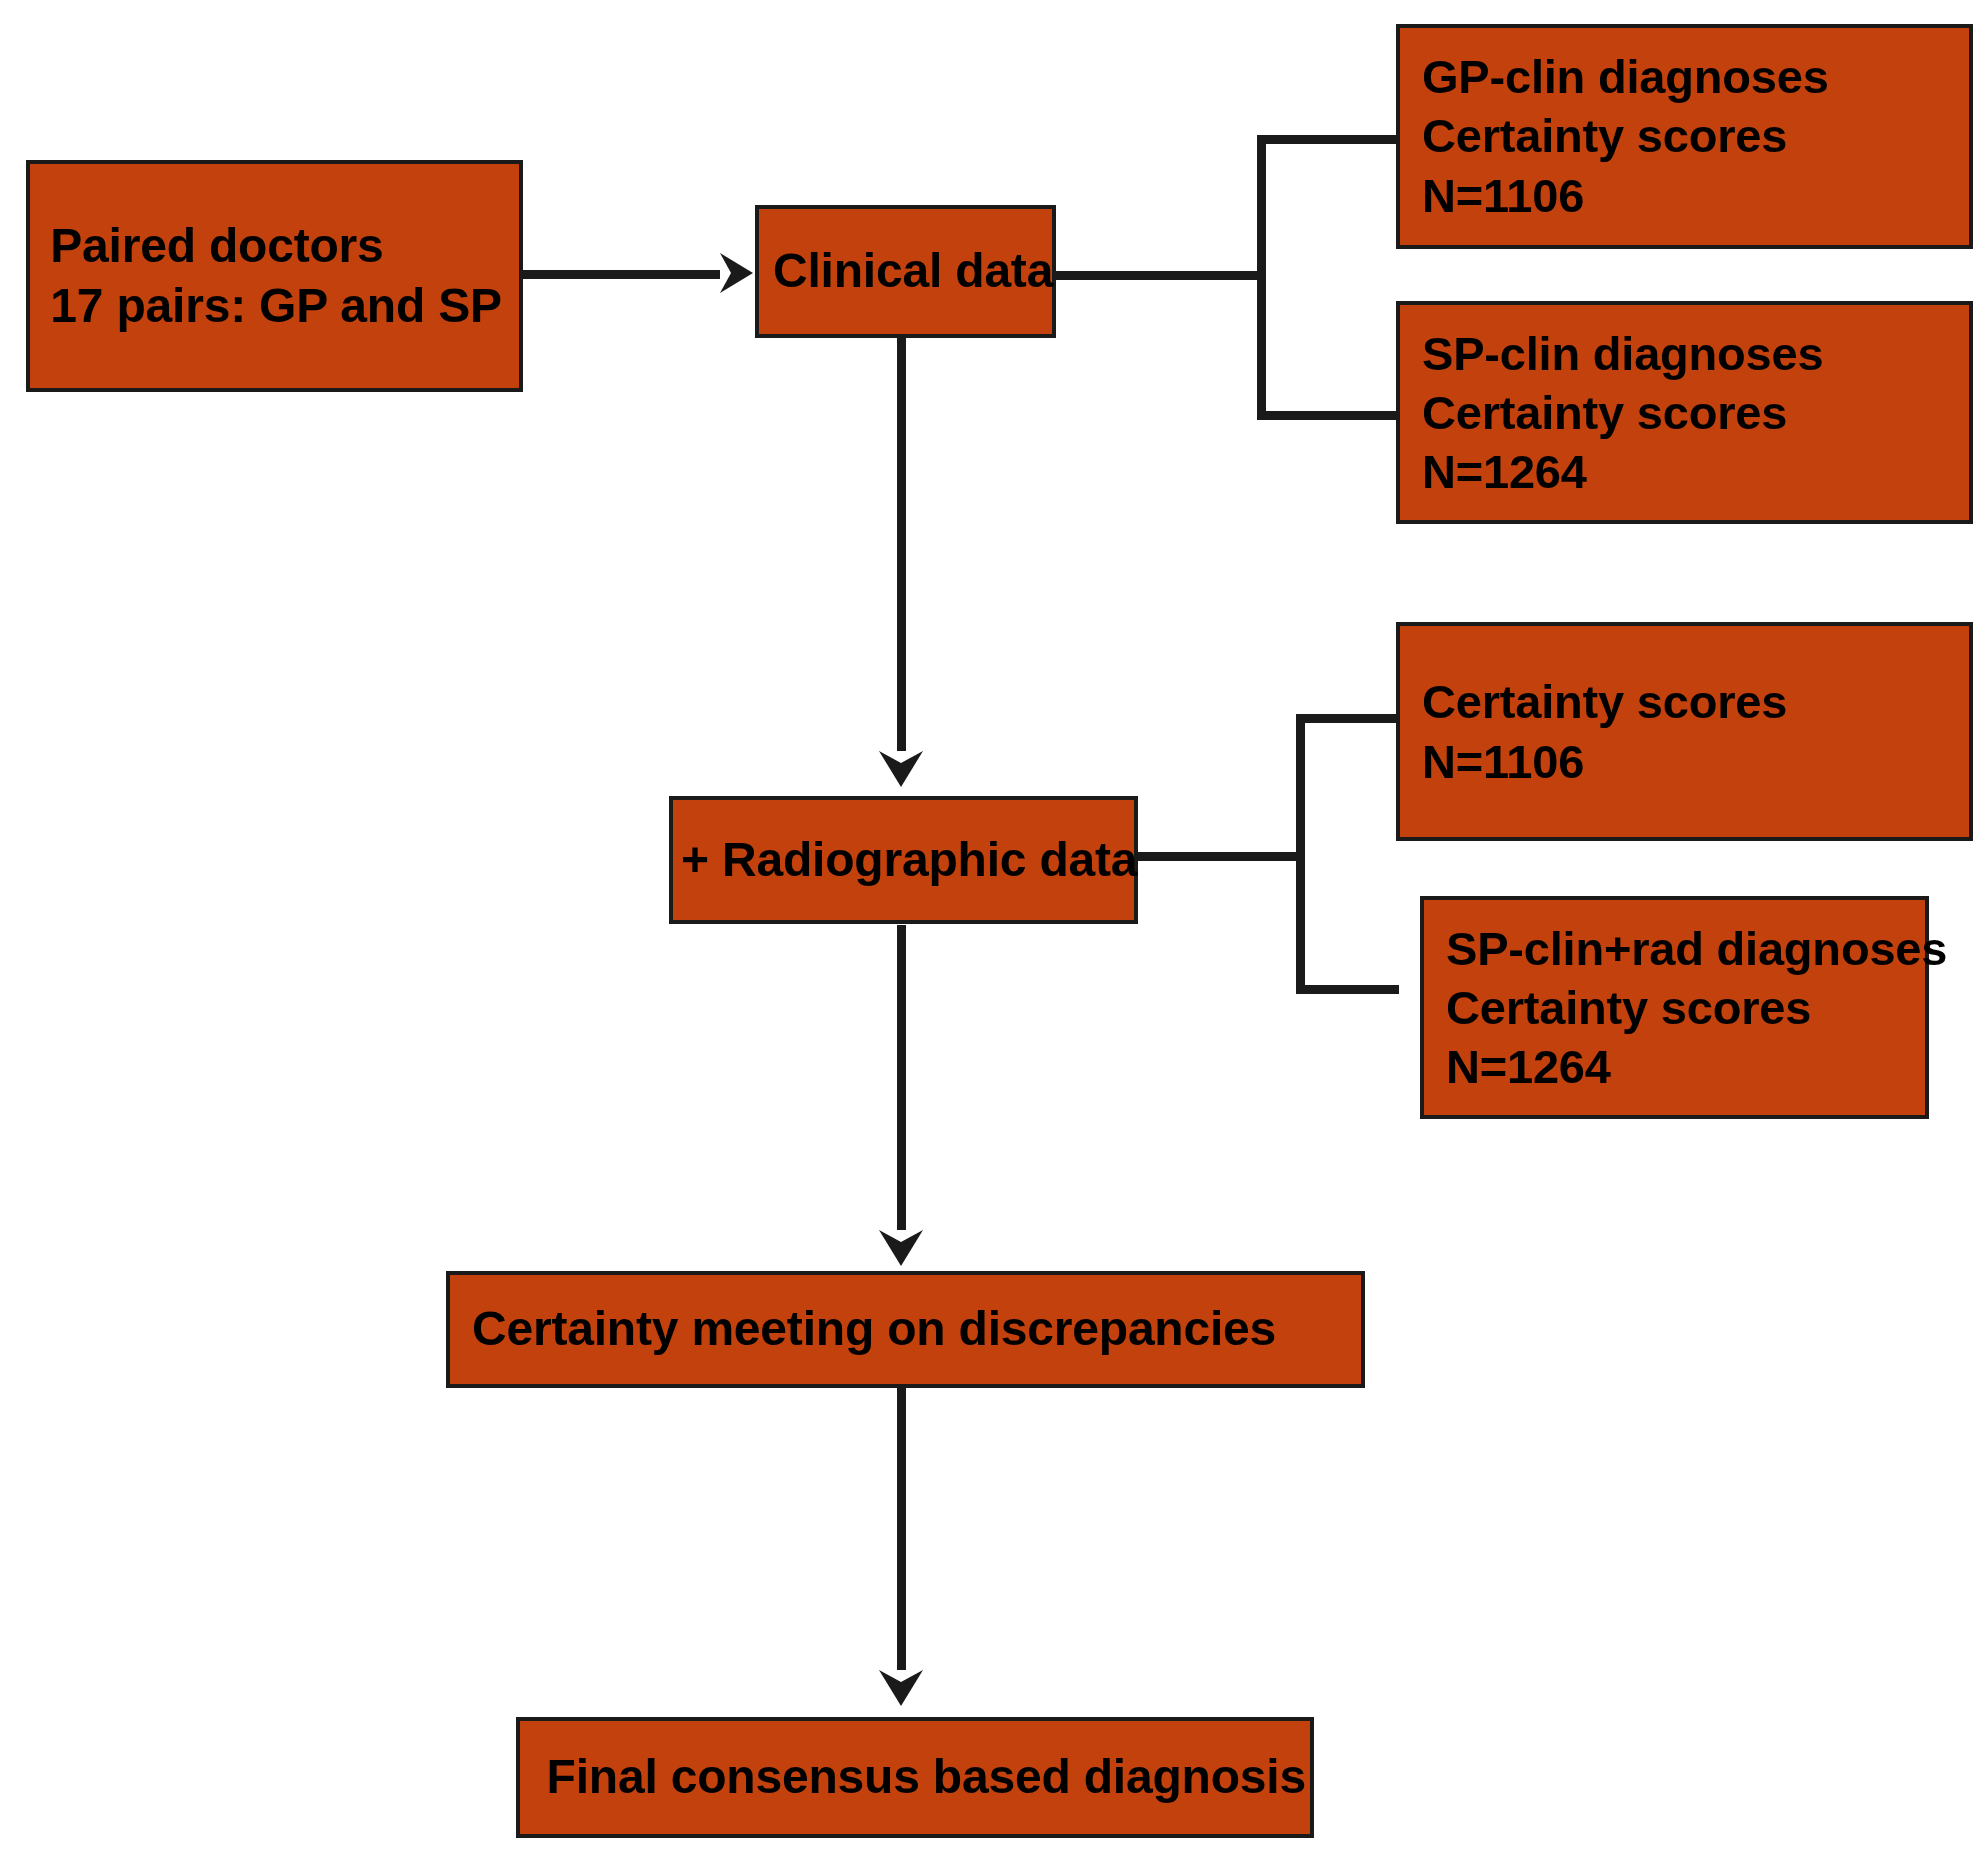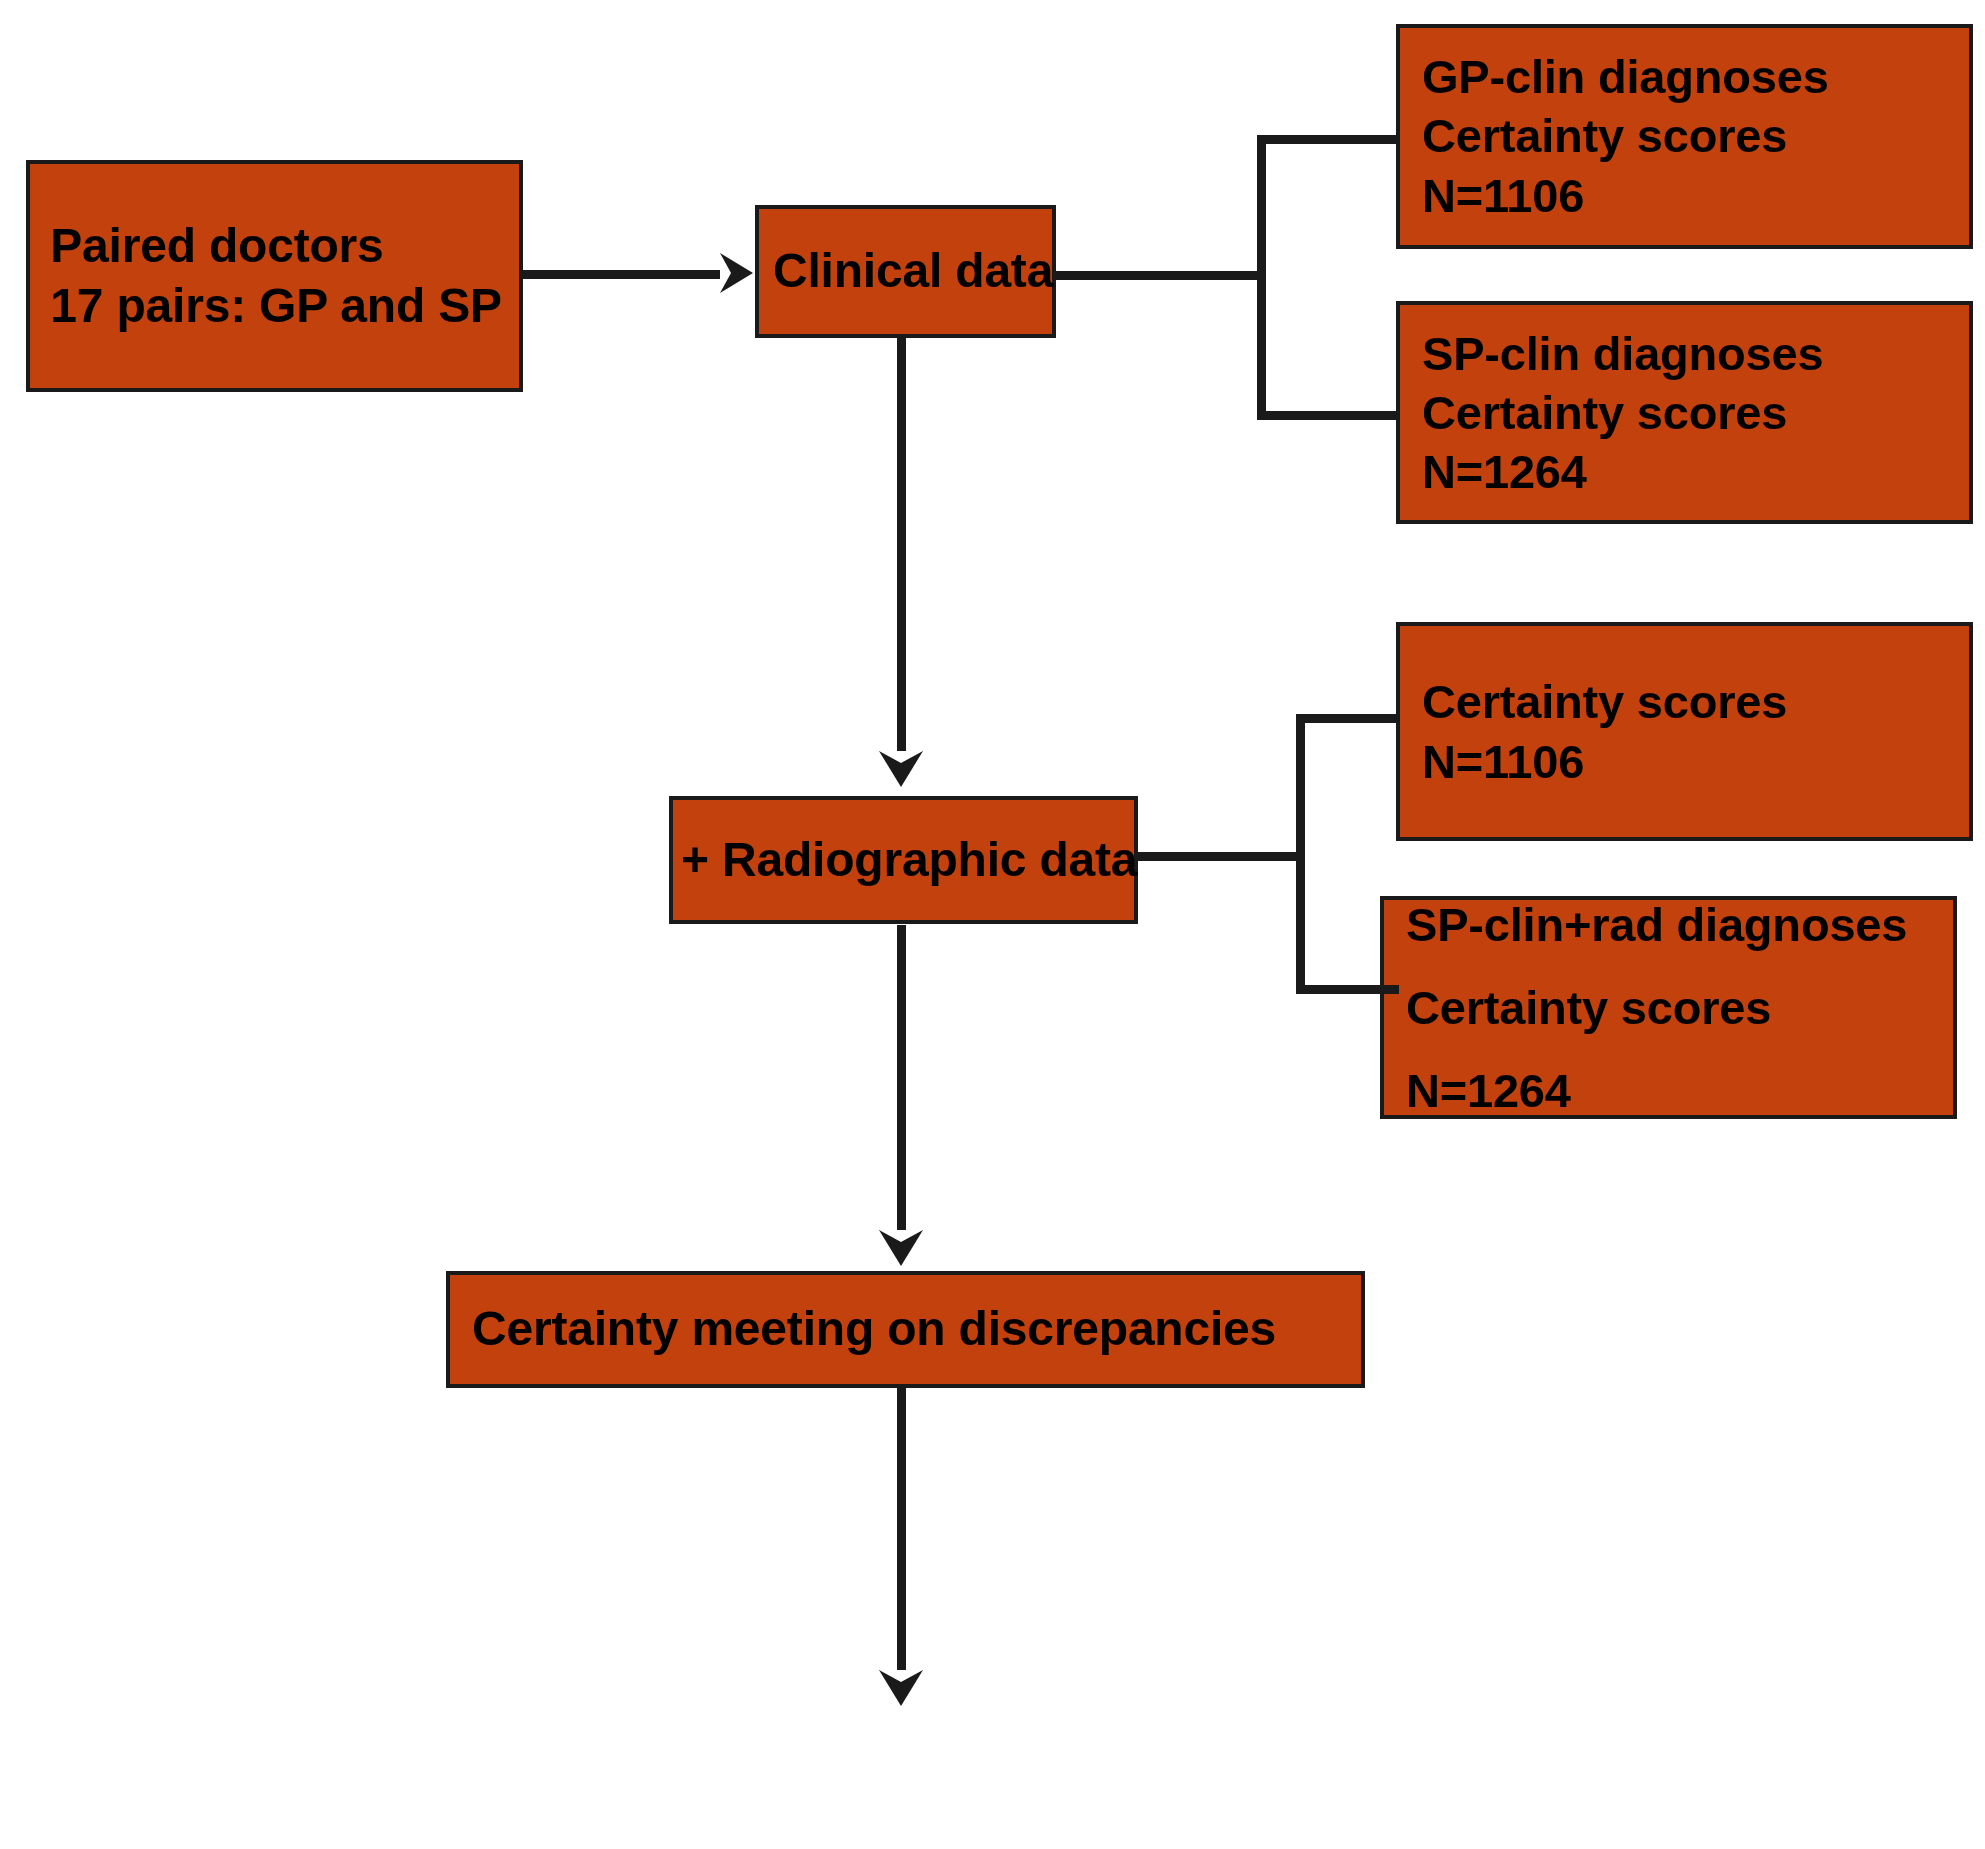--- a/index.html
+++ b/index.html
@@ -35,21 +35,21 @@
     white-space: pre;
   }
 
   
   #node-paired        { left: 26px;   top: 160px;  width: 497px;  height: 232px; font-size: 48px; }
   #node-clinical      { left: 755px;  top: 205px;  width: 301px;  height: 133px; font-size: 48px; }
   #node-gp-clin       { left: 1396px; top: 23.5px;   width: 577px;  height: 225px; font-size: 47px; }
   #node-sp-clin       { left: 1396px; top: 301px;  width: 577px;  height: 223px; font-size: 47px; }
   #node-radiographic  { left: 669px;  top: 796px; width: 469px;  height: 128px; font-size: 48px; }
   #node-gp-clinrad    { left: 1396px; top: 622px;  width: 577px;  height: 219px; font-size: 47px; }
-  #node-sp-clinrad    { left: 1380px; top: 896px; width: 577px;  height: 223px; font-size: 47px; gap: 24px; }
+  #node-sp-clinrad    { left: 1420px; top: 896px; width: 509px;  height: 223px; font-size: 47px; }
   #node-consensus     { left: 446px;  top: 1271px; width: 919px; height: 117px; font-size: 48px; }
   #node-final         { left: 516px;  top: 1717px; width: 798px; height: 121px; font-size: 48px; }
 
   #node-paired       .line { padding-left: 20.3px; }
   #node-clinical     .line { padding-left: 14px; }
   #node-gp-clin      .line,
   #node-sp-clin      .line,
   #node-gp-clinrad   .line,
   #node-sp-clinrad   .line { padding-left: 22px; }
   #node-radiographic .line { padding-left: 8px; }
@@ -142,20 +142,23 @@
   <div class="node" id="node-sp-clinrad">
     <span class="line">SP-clin+rad diagnoses</span>
     <span class="line">Certainty scores</span>
     <span class="line">N=1264</span>
   </div>
 
   <div class="node" id="node-consensus">
     <span class="line">Certainty meeting on discrepancies</span>
   </div>
 
+  <div class="node" id="node-final">
+    <span class="line">Final consensus based diagnosis</span>
+  </div>
 
   <div class="conn h" style="left:523px; top:270px; width:197px;"></div>
   <div class="arrow-head-right" style="left:720px; top:253px;"></div>
 
   <div class="conn h" style="left:1056px; top:271px; width:210px;"></div>
   <div class="conn v" style="left:1257px; top:135px; height:285px;"></div>
   <div class="conn h" style="left:1257px; top:135px; width:142px;"></div>
   <div class="conn h" style="left:1257px; top:411px; width:142px;"></div>
 
   <div class="conn v" style="left:897px; top:338px; height:421px;"></div>

